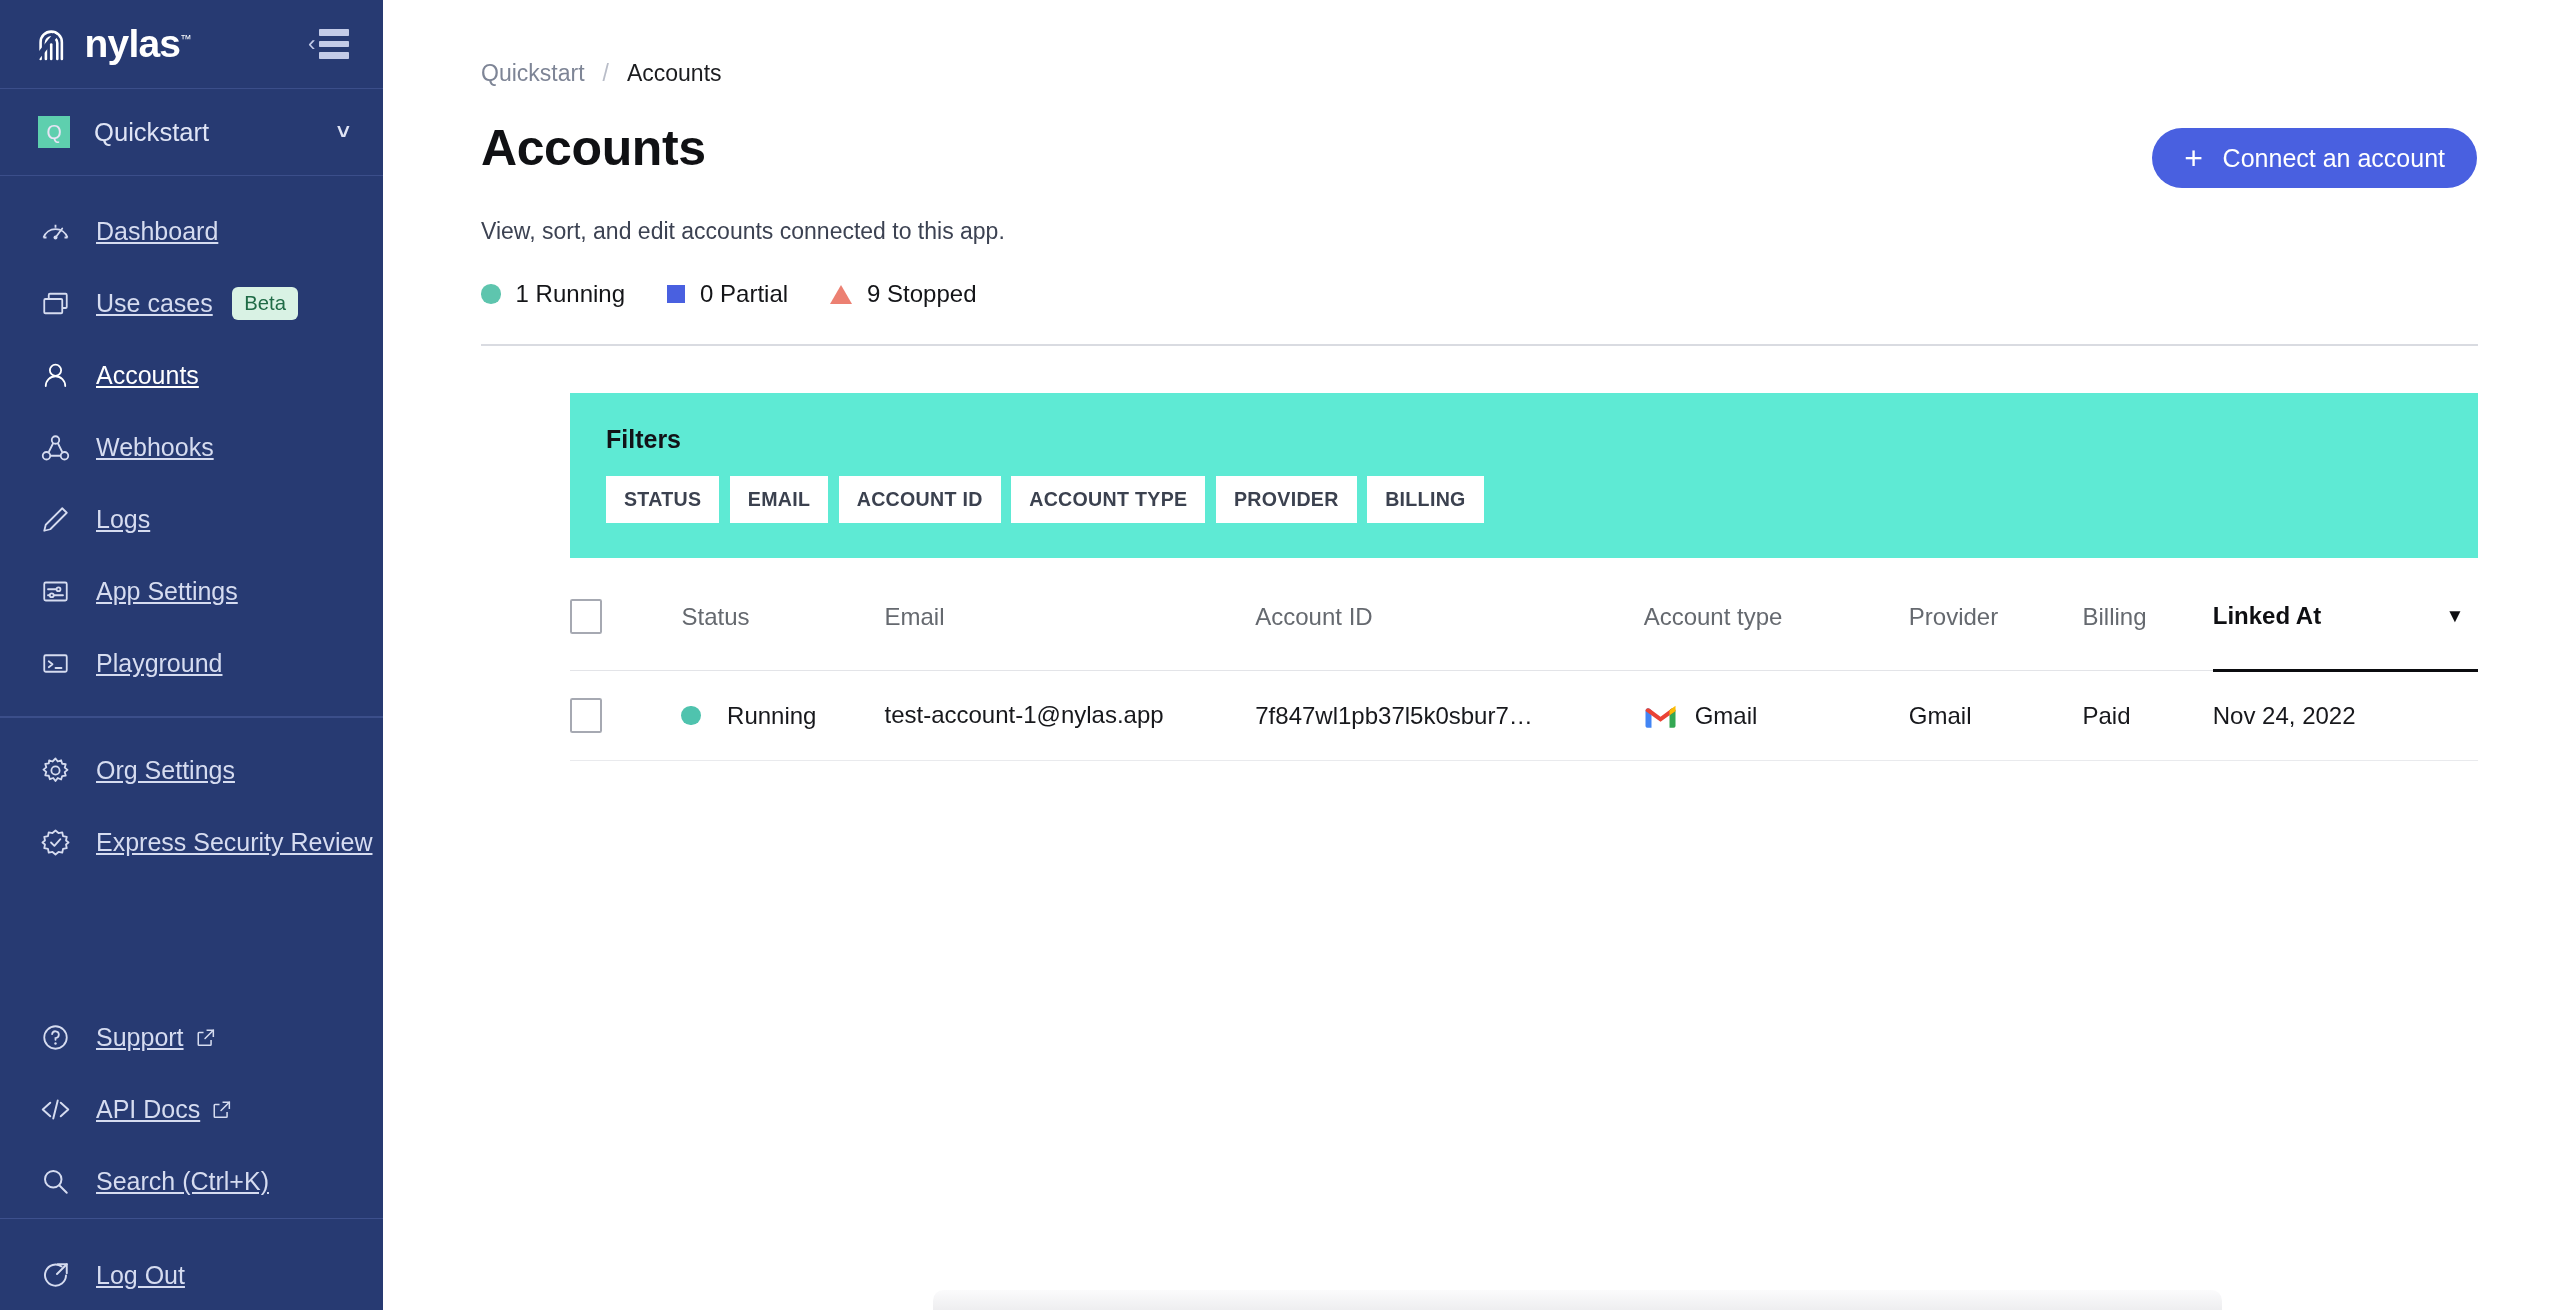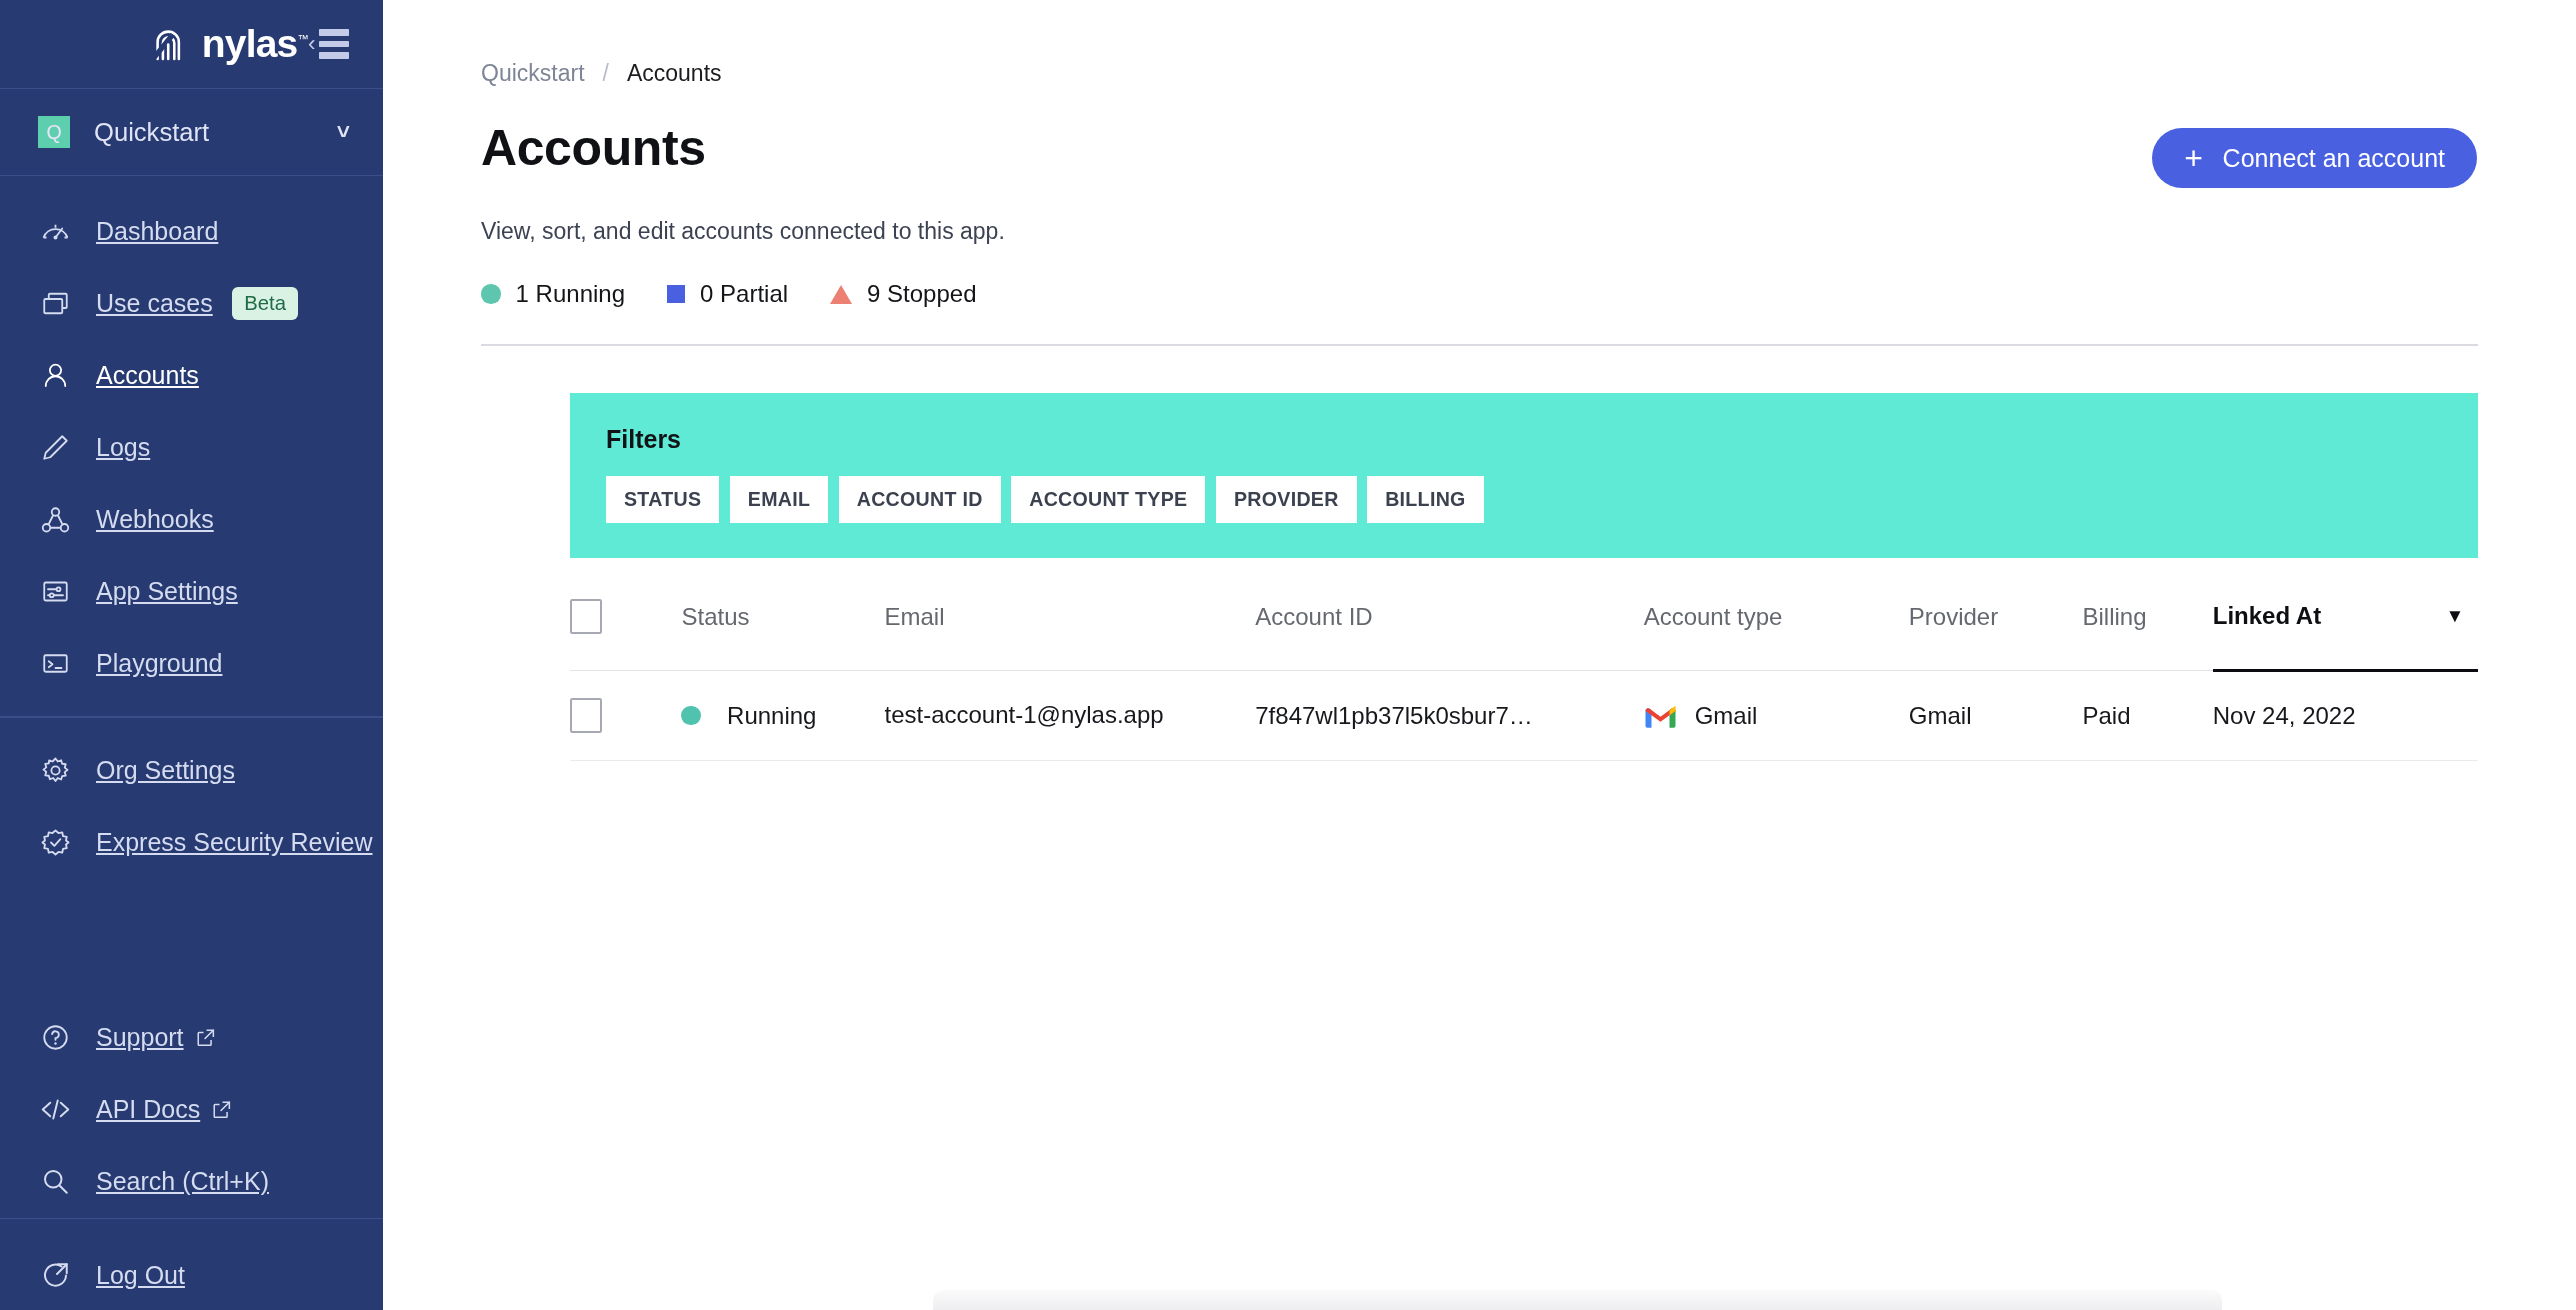--- a/index.html
+++ b/index.html
@@ -13,21 +13,21 @@
 
   
   .sidebar {
     width: 383px; flex: 0 0 383px; height: 1311px;
     background: #273a72;
     display: flex; flex-direction: column;
     position: relative;
   }
   .sb-logo-row {
     height: 89px; flex: 0 0 89px;
-    display: flex; align-items: center; justify-content: flex-end;
+    display: flex; align-items: center; justify-content: space-between;
     padding: 0 33px 0 33px;
     border-bottom: 1.5px solid #3b4e8a;
   }
   .logo-wrap { display: flex; align-items: center; gap: 10.5px; }
   .logo-mark { width: 41px; height: 41px; }
   .logo-text { font-size: 39px; color: #ffffff; font-weight: 700; letter-spacing: -0.8px; position: relative; }
   .logo-tm { font-size: 11.3px; vertical-align: super; font-weight: 400; }
   .collapse-btn { width: 42px; height: 33px; display: flex; align-items: center; gap: 3.8px; cursor: pointer; }
   .collapse-chev { font-size: 22.6px; color: #c3cbe8; line-height: 1; font-weight: 400; }
   .burger { display: flex; flex-direction: column; gap: 4.5px; }
@@ -226,36 +226,36 @@
             <circle cx="22" cy="15" r="7.5"></circle>
               <path d="M9 36 A13 13 0 0 1 35 36" stroke-linecap="round"></path>
           </svg>
         </span>
         <span class="nav-label">Accounts</span>
       </div>
 
       <div class="nav-item">
         <span class="nav-ico">
           <svg width="33" height="33" viewBox="0 0 44 44" fill="none" stroke="#d6dcf0" stroke-width="2.4">
-            <path d="M31 7 L37 13 L15 35 L7 37 L9 29 Z" stroke-linejoin="round"></path>
-          </svg>
-        </span>
-        <span class="nav-label">Logs</span>
-      </div>
-
-      <div class="nav-item">
-        <span class="nav-ico">
-          <svg width="33" height="33" viewBox="0 0 44 44" fill="none" stroke="#d6dcf0" stroke-width="2.4">
             <circle cx="22" cy="12" r="5"></circle>
               <circle cx="10" cy="33" r="5"></circle>
               <circle cx="34" cy="33" r="5"></circle>
             <path d="M19 16 L13 28 M25 16 L31 28 M15 33 L29 33"></path>
           </svg>
         </span>
         <span class="nav-label">Webhooks</span>
+      </div>
+
+      <div class="nav-item">
+        <span class="nav-ico">
+          <svg width="33" height="33" viewBox="0 0 44 44" fill="none" stroke="#d6dcf0" stroke-width="2.4">
+            <path d="M31 7 L37 13 L15 35 L7 37 L9 29 Z" stroke-linejoin="round"></path>
+          </svg>
+        </span>
+        <span class="nav-label">Logs</span>
       </div>
 
       <div class="nav-item">
         <span class="nav-ico">
           <svg width="33" height="33" viewBox="0 0 44 44" fill="none" stroke="#d6dcf0" stroke-width="2.4">
             <rect x="7" y="10" width="30" height="24" rx="2"></rect>
               <path d="M12 19 H28 M12 27 H32" stroke-linecap="round"></path>
             <circle cx="26" cy="19" r="2.6" fill="#273a72"></circle>
               <circle cx="17" cy="27" r="2.6" fill="#273a72"></circle>
           </svg>

